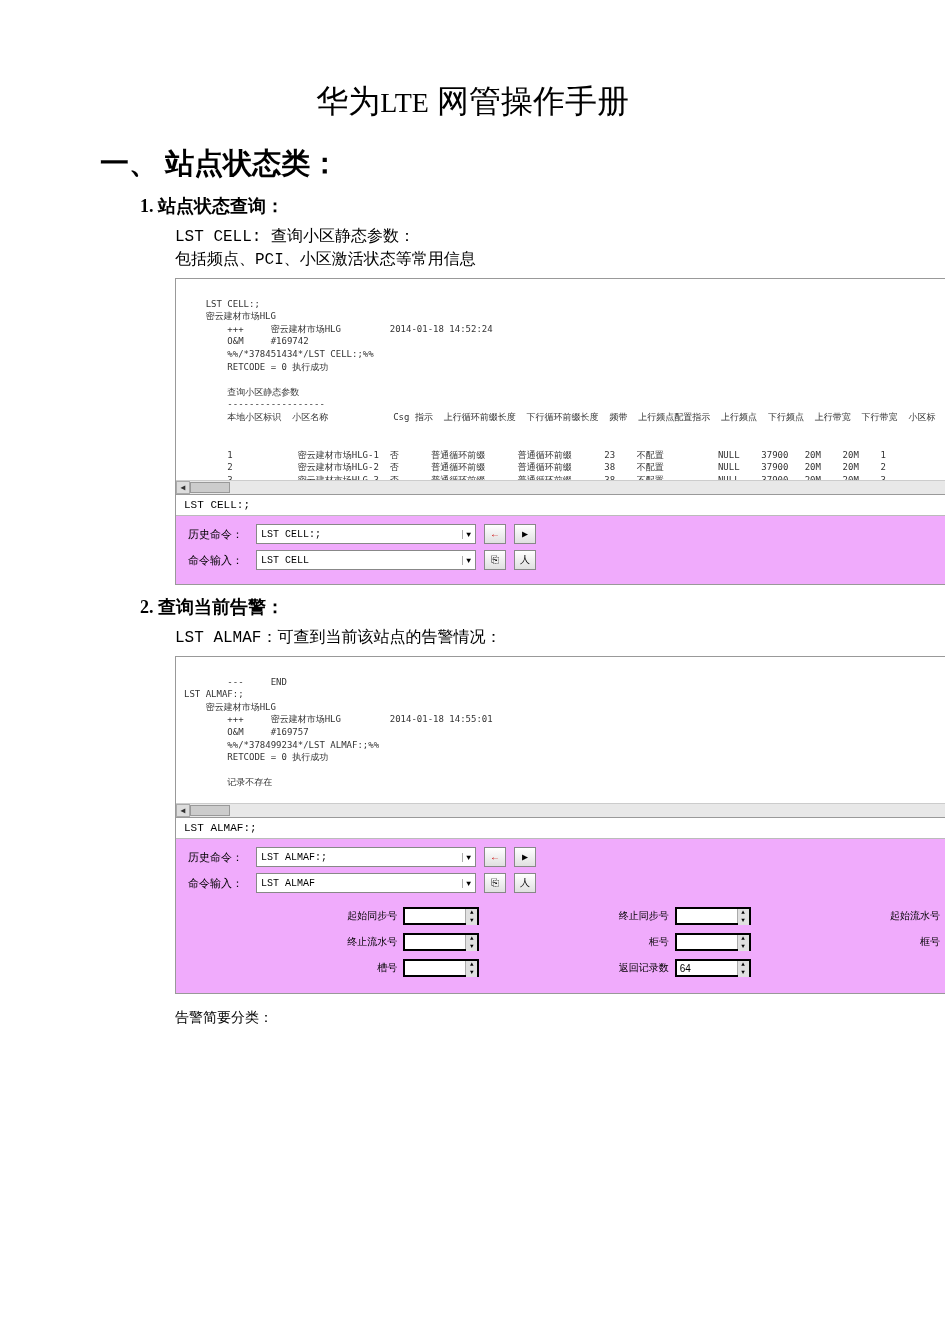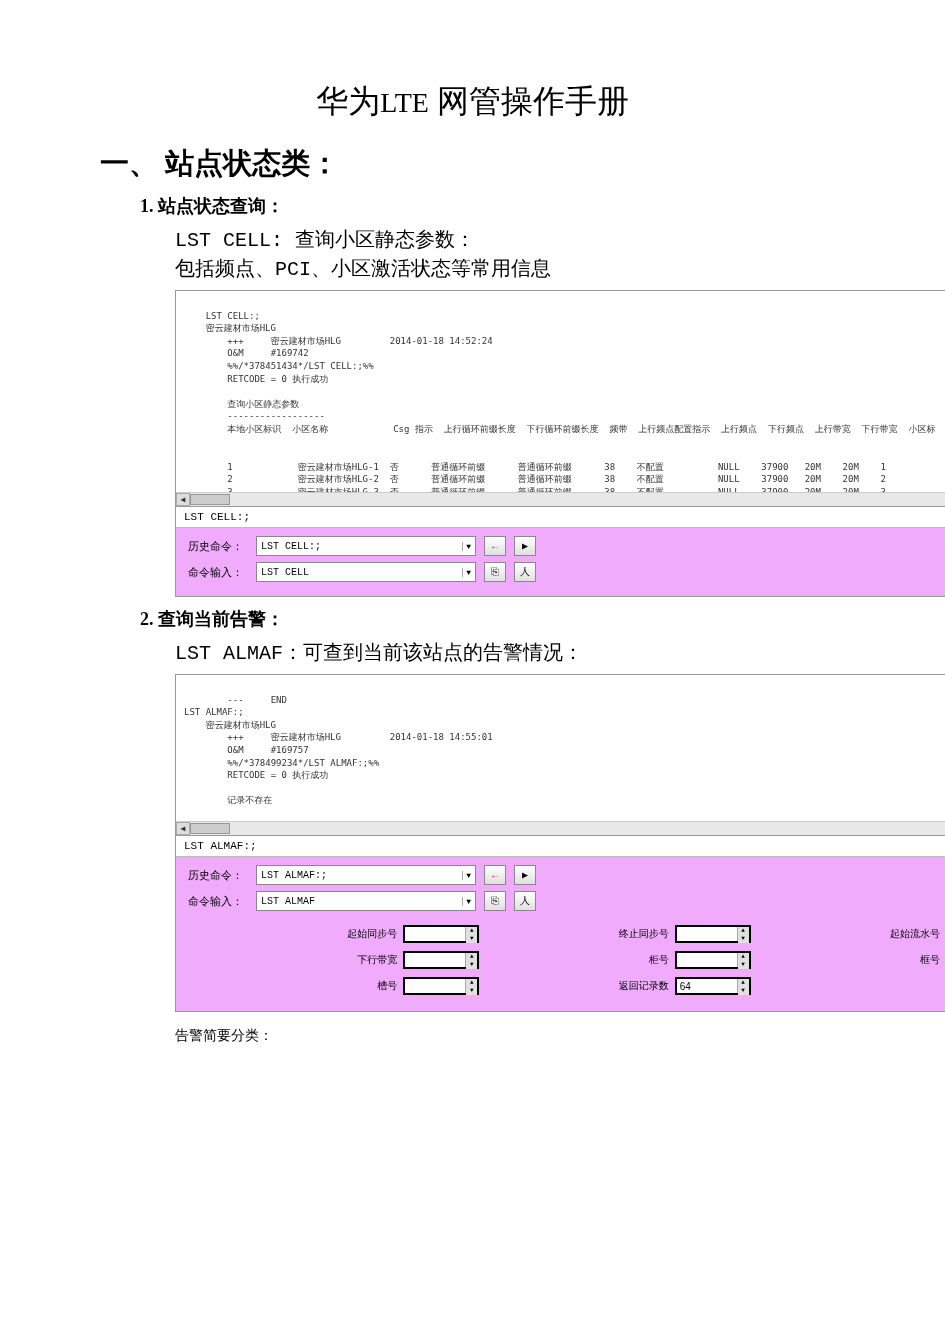--- a/index.html
+++ b/index.html
@@ -26,21 +26,21 @@
       font-size: 29px;
       font-weight: bold;
       margin: 15px 0 10px 40px;
     }
     .section-h2 {
       font-size: 18px;
       font-weight: bold;
       margin: 10px 0 8px 80px;
     }
     .desc {
-      font-size: 20px;
+      font-size: 16px;
       margin: 2px 0 2px 115px;
       font-family: "SimSun", "Courier New", monospace;
     }
     .screenshot-box {
       margin: 8px 0 8px 115px;
       border: 1px solid #999;
       background: #fff;
       width: 900px;
       font-family: "SimSun", "Courier New", monospace;
       font-size: 10px;
@@ -273,21 +273,21 @@
     密云建材市场HLG
         +++     密云建材市场HLG         2014-01-18 14:52:24
         O&amp;M     #169742
         %%/*378451434*/LST CELL:;%%
         RETCODE = 0 执行成功
 
         查询小区静态参数
         ------------------
         本地小区标识  小区名称            Csg 指示  上行循环前缀长度  下行循环前缀长度  频带  上行频点配置指示  上行频点  下行频点  上行带宽  下行带宽  小区标</span>
 <br>
-<span>        1            密云建材市场HLG-1  否      普通循环前缀      普通循环前缀      38    不配置          NULL    37900   20M    20M    1</span>
+<span>        1            密云建材市场HLG-1  否      普通循环前缀      普通循环前缀      23    不配置          NULL    37900   20M    20M    1</span>
 <span>        2            密云建材市场HLG-2  否      普通循环前缀      普通循环前缀      38    不配置          NULL    37900   20M    20M    2</span>
 <span>        3            密云建材市场HLG-3  否      普通循环前缀      普通循环前缀      38    不配置          NULL    37900   20M    20M    3</span>
         <span>(结果个数 = 3)</span>
 
 
         
     <div class="scroll-v"></div>
     <div class="scroll-h"><div class="scroll-h-thumb"></div></div>
     <div class="corner"></div>
   </div>
@@ -383,21 +383,21 @@
         <span class="param-label">起始流水号</span>
         <div class="spinner">
             <input type="text" style="">
             <div class="spin-btns">
               <span>▲</span>
               <span>▼</span>
             </div>
           </div>
       </div>
       <div class="param-cell">
-        <span class="param-label">下行带宽</span>
+        <span class="param-label">终止流水号</span>
         <div class="spinner">
             <input type="text" style="">
             <div class="spin-btns">
               <span>▲</span>
               <span>▼</span>
             </div>
           </div>
       </div>
       <div class="param-cell">
         <span class="param-label">柜号</span>

